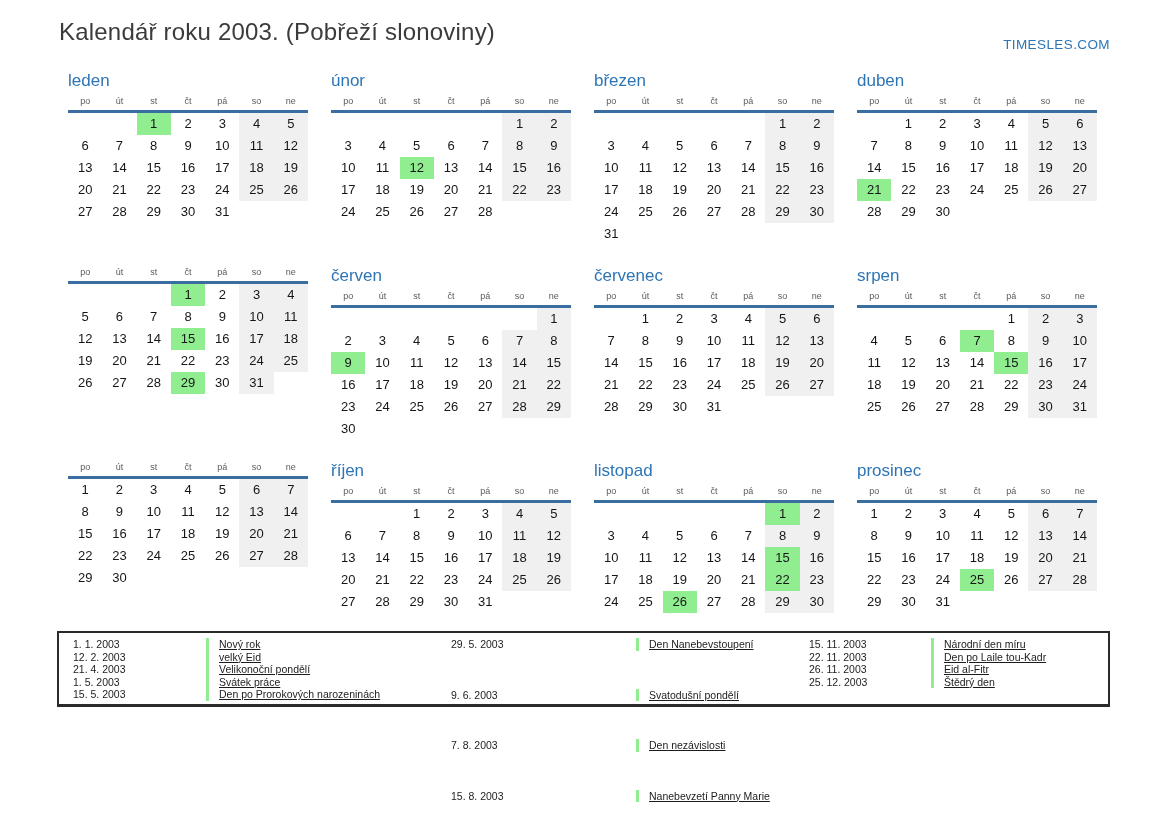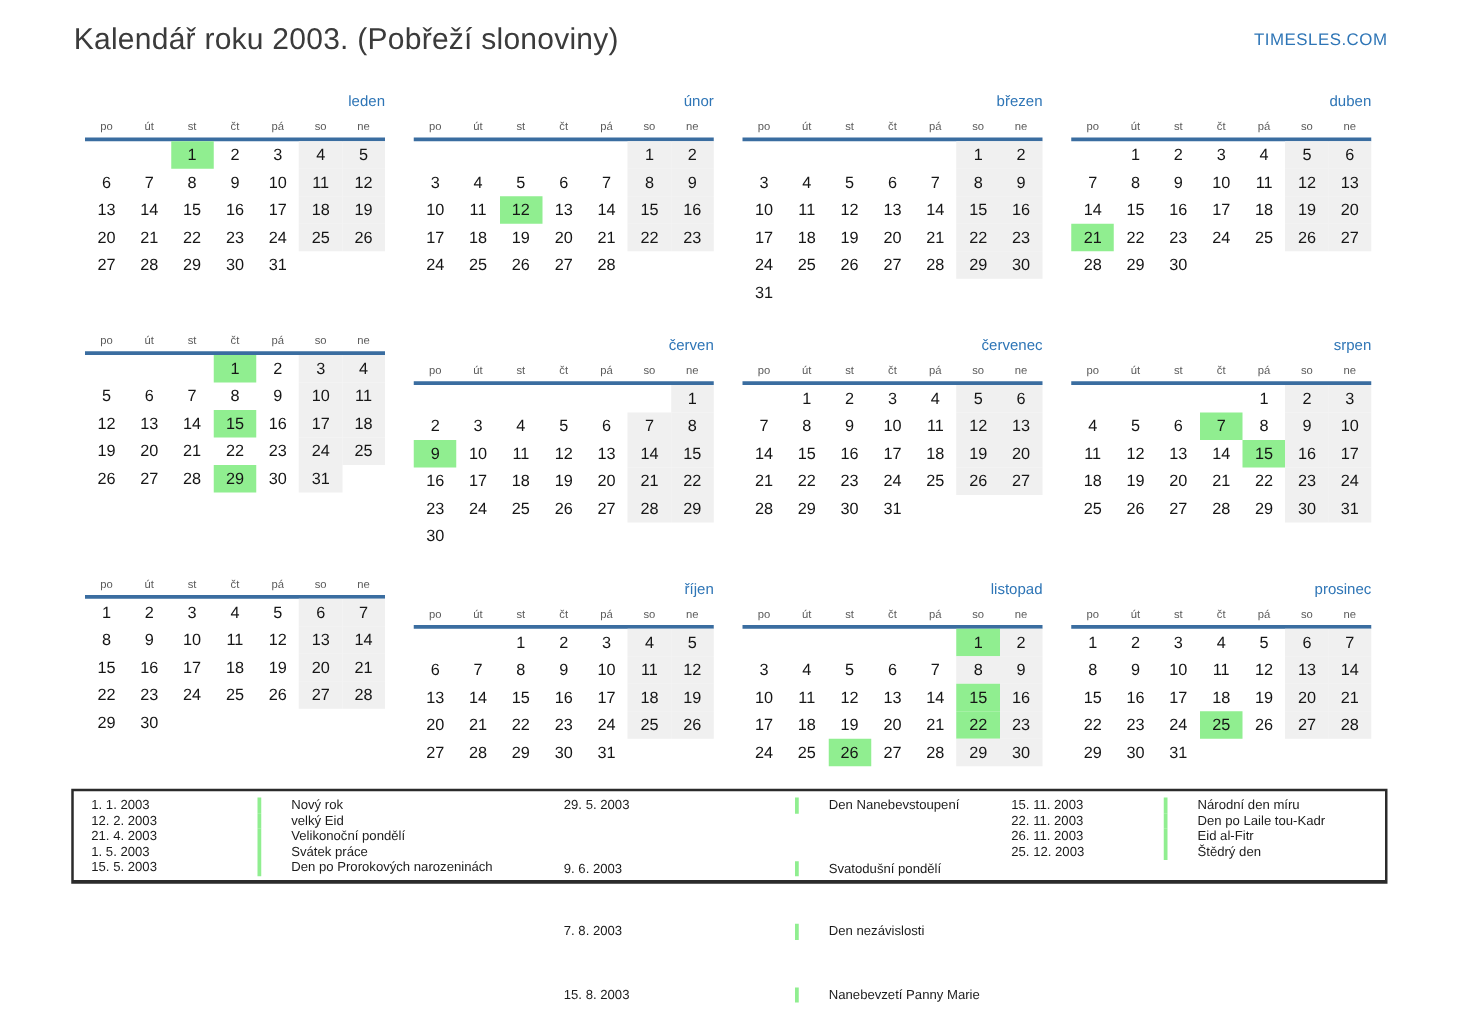--- a/index.html
+++ b/index.html
@@ -16,30 +16,30 @@
   }
   .page-header{
     position:absolute;left:59px;right:59px;top:18px;
     display:flex;justify-content:space-between;align-items:flex-start;
   }
   .page-title{
     font-size:24px;font-weight:400;color:#3b3b3b;letter-spacing:.2px;
   }
   .site-logo{
     font-size:13.5px;color:var(--accent);text-decoration:none;letter-spacing:.4px;
-    margin-top:6px;font-weight:400;
+    margin-top:19px;font-weight:400;
   }
   .months-grid{
     position:absolute;left:68px;top:70px;
     display:grid;grid-template-columns:repeat(4,240px);
     column-gap:23px;row-gap:20px;align-items:start;
   }
   .month{width:240px;}
   .month-title{
-    text-align:right;color:var(--accent);font-size:12px;height:24px;line-height:22px;
+    text-align:left;color:var(--accent);font-size:17px;height:24px;line-height:22px;
   }
   .weekday-row{
     display:grid;grid-template-columns:repeat(7,1fr);
     padding-bottom:4px;margin-top:2px;
     border-bottom:3px solid var(--line);
   }
   .weekday{
     text-align:center;font-size:9px;color:#5a5a5a;
   }
   .day-grid{display:grid;grid-template-columns:repeat(7,1fr);}
@@ -55,21 +55,21 @@
     display:flex;align-items:flex-start;
   }
   .legend-col{display:grid;align-content:start;}
   .legend-col.col1{grid-template-columns:133px 1fr;width:378px;}
   .legend-col.col2{grid-template-columns:147px 1fr;width:358px;gap:38px;}
   .legend-col.col3{grid-template-columns:122px 1fr;flex:1;}
   .legend-date,.legend-name{
     font-size:10.5px;line-height:12.6px;color:#1c1c1c;white-space:nowrap;
   }
   .legend-name{
-    border-left:3px solid var(--holiday);padding-left:24px;
+    border-left:3px solid var(--holiday);padding-left:10px;text-decoration:underline;
   }
 </style>
 </head>
 <body>
 
 <div class="page-header">
   <div class="page-title">Kalendář roku 2003. (Pobřeží slonoviny)</div>
   <a class="site-logo" href="#">TIMESLES.COM</a>
 </div>
 

